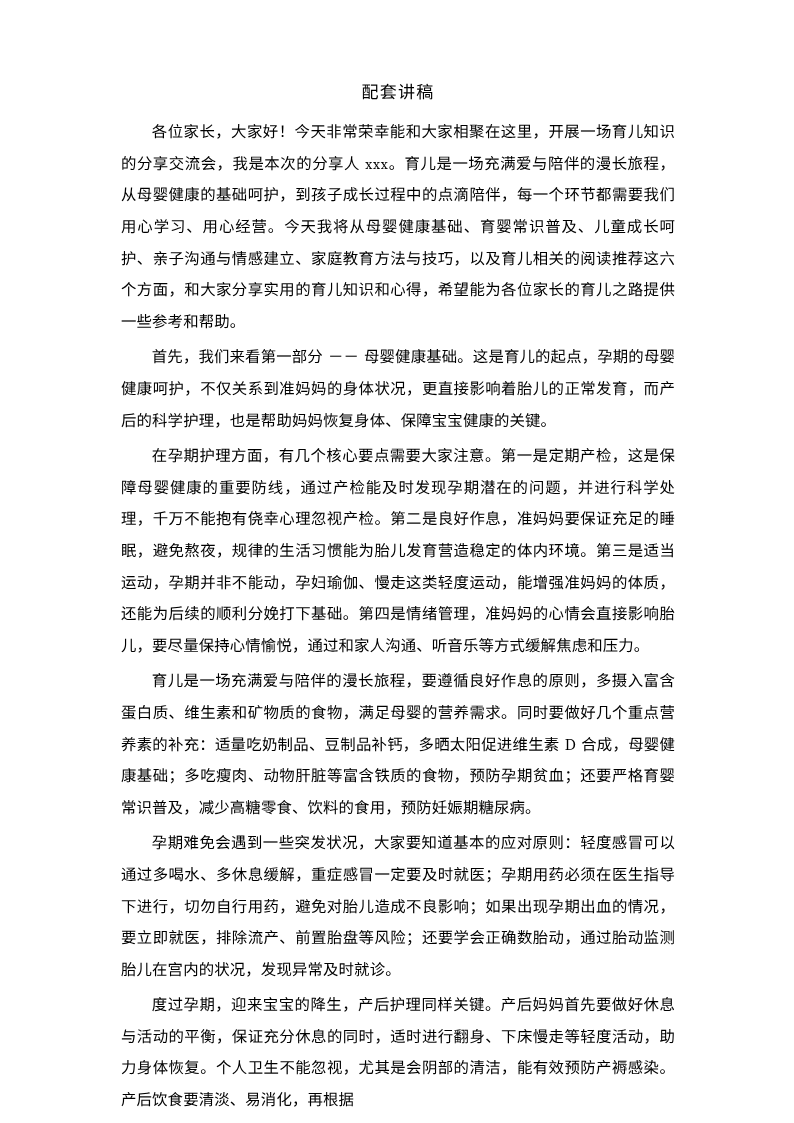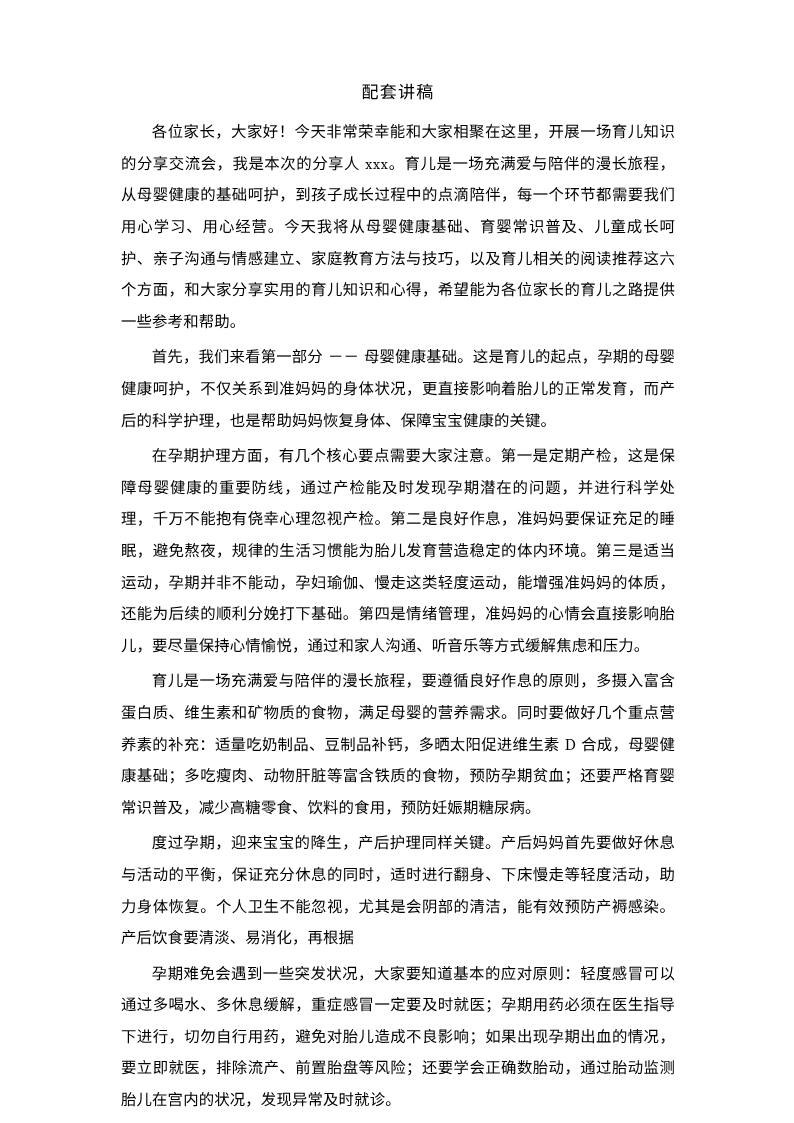--- a/index.html
+++ b/index.html
@@ -67,17 +67,17 @@
 <body>
 
 <div class="page">
   <div class="content">
     <h1 class="doc-title">配套讲稿</h1>
     <div id="paragraphs-container">
         <p class="para"><span>各位家长，大家好！今天非常荣幸能和大家相聚在这里，开展一场育儿知识的分享交流会，我是本次的分享人 </span><span class="latin">xxx</span><span>。育儿是一场充满爱与陪伴的漫长旅程，从母婴健康的基础呵护，到孩子成长过程中的点滴陪伴，每一个环节都需要我们用心学习、用心经营。今天我将从母婴健康基础、育婴常识普及、儿童成长呵护、亲子沟通与情感建立、家庭教育方法与技巧，以及育儿相关的阅读推荐这六个方面，和大家分享实用的育儿知识和心得，希望能为各位家长的育儿之路提供一些参考和帮助。</span></p>
         <p class="para"><span>首先，我们来看第一部分 －－ 母婴健康基础。这是育儿的起点，孕期的母婴健康呵护，不仅关系到准妈妈的身体状况，更直接影响着胎儿的正常发育，而产后的科学护理，也是帮助妈妈恢复身体、保障宝宝健康的关键。</span></p>
         <p class="para"><span>在孕期护理方面，有几个核心要点需要大家注意。第一是</span><span class="em">定期产检</span><span>，这是保障母婴健康的重要防线，通过产检能及时发现孕期潜在的问题，并进行科学处理，千万不能抱有侥幸心理忽视产检。第二是</span><span class="em">良好作息</span><span>，准妈妈要保证充足的睡眠，避免熬夜，规律的生活习惯能为胎儿发育营造稳定的体内环境。第三是</span><span class="em">适当运动</span><span>，孕期并非不能动，孕妇瑜伽、慢走这类轻度运动，能增强准妈妈的体质，还能为后续的顺利分娩打下基础。第四是</span><span class="em">情绪管理</span><span>，准妈妈的心情会直接影响胎儿，要尽量保持心情愉悦，通过和家人沟通、听音乐等方式缓解焦虑和压力。</span></p>
         <p class="para"><span>育儿是一场充满爱与陪伴的漫长旅程，要遵循</span><span class="em">良好作息</span><span>的原则，多摄入富含蛋白质、维生素和矿物质的食物，满足母婴的营养需求。同时要做好几个重点营养素的补充：适量吃奶制品、豆制品补钙，多晒太阳促进维生素 </span><span class="latin-up">D</span><span> 合成，母婴健康基础；多吃瘦肉、动物肝脏等富含铁质的食物，预防孕期贫血；还要严格</span><span class="em">育婴常识普及</span><span>，减少高糖零食、饮料的食用，预防妊娠期糖尿病。</span></p>
+        <p class="para"><span>孕期难免会遇到一些突发状况，大家要知道基本的应对原则：轻度感冒可以通过多喝水、多休息缓解，重症感冒一定要及时就医；</span><span class="em">孕期用药</span><span>必须在医生指导下进行，切勿自行用药，避免对胎儿造成不良影响；如果出现</span><span class="em">孕期出血</span><span>的情况，要立即就医，排除流产、前置胎盘等风险；还要学会正确数胎动，通过胎动监测胎儿在宫内的状况，发现异常及时就诊。</span></p>
         <p class="para"><span>度过孕期，迎来宝宝的降生，产后护理同样关键。产后妈妈首先要做好</span><span class="em">休息与活动</span><span>的平衡，保证充分休息的同时，适时进行翻身、下床慢走等轻度活动，助力身体恢复。</span><span class="em">个人卫生</span><span>不能忽视，尤其是会阴部的清洁，能有效预防产褥感染。产后饮食要清淡、易消化，再根据</span></p>
-        <p class="para"><span>孕期难免会遇到一些突发状况，大家要知道基本的应对原则：轻度感冒可以通过多喝水、多休息缓解，重症感冒一定要及时就医；</span><span class="em">孕期用药</span><span>必须在医生指导下进行，切勿自行用药，避免对胎儿造成不良影响；如果出现</span><span class="em">孕期出血</span><span>的情况，要立即就医，排除流产、前置胎盘等风险；还要学会正确数胎动，通过胎动监测胎儿在宫内的状况，发现异常及时就诊。</span></p>
       </div>
   </div>
 </div>
 
 </body></html>

